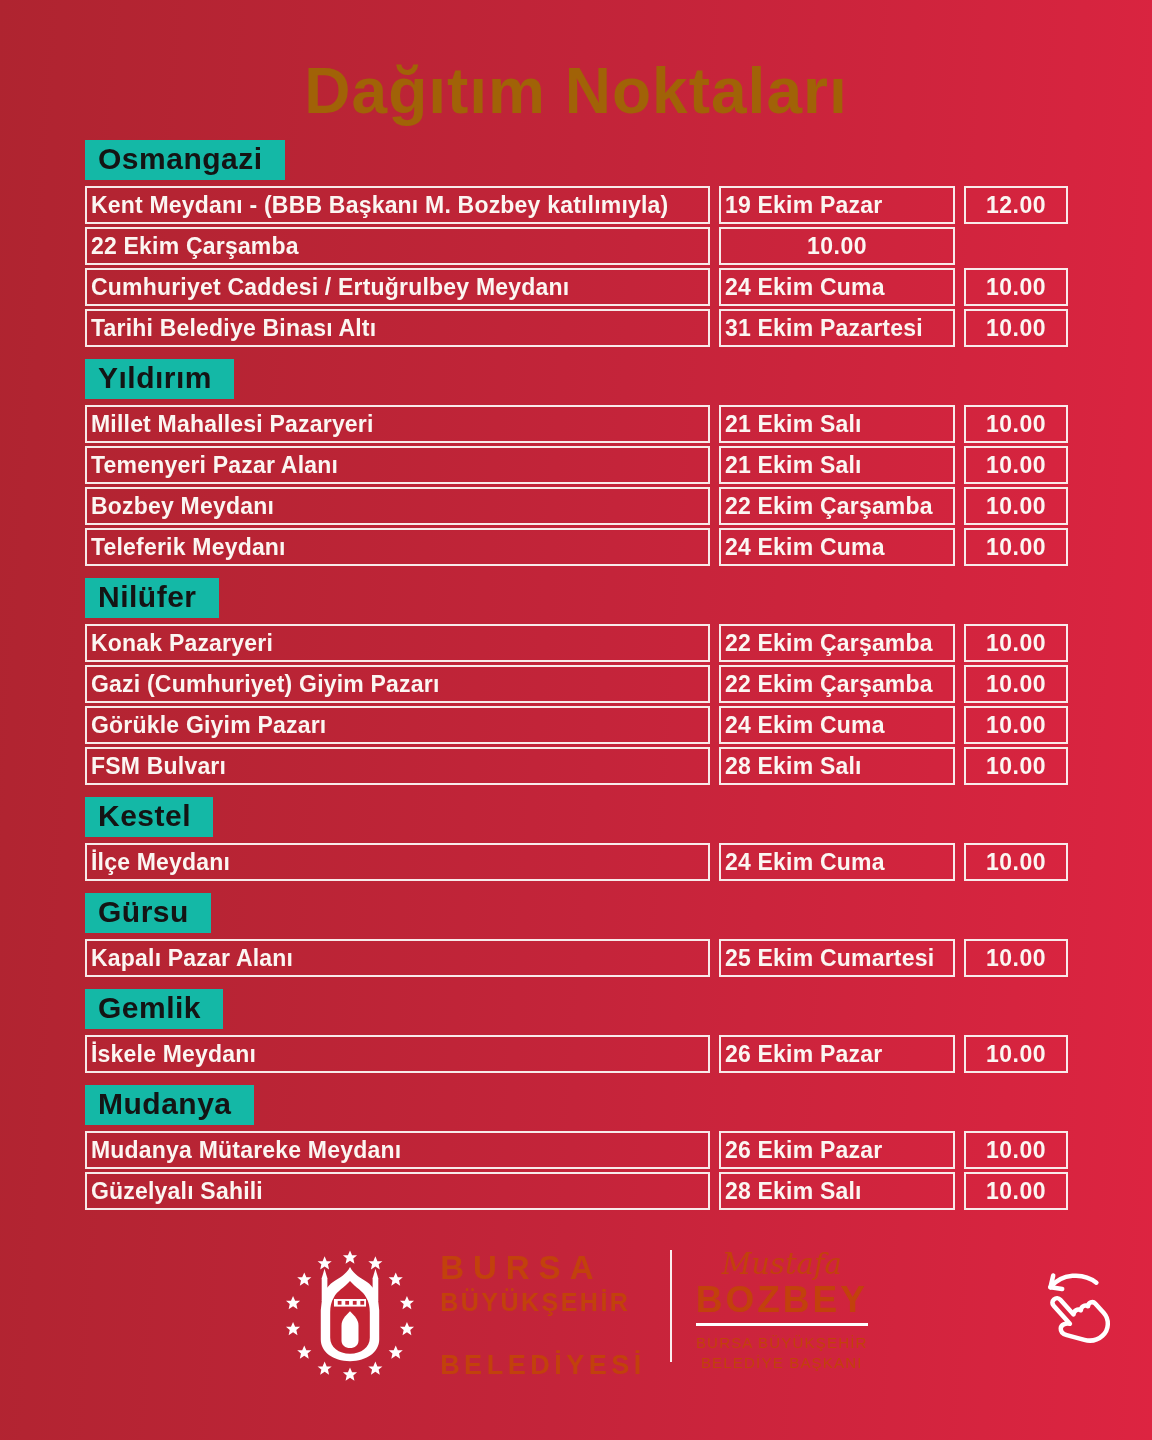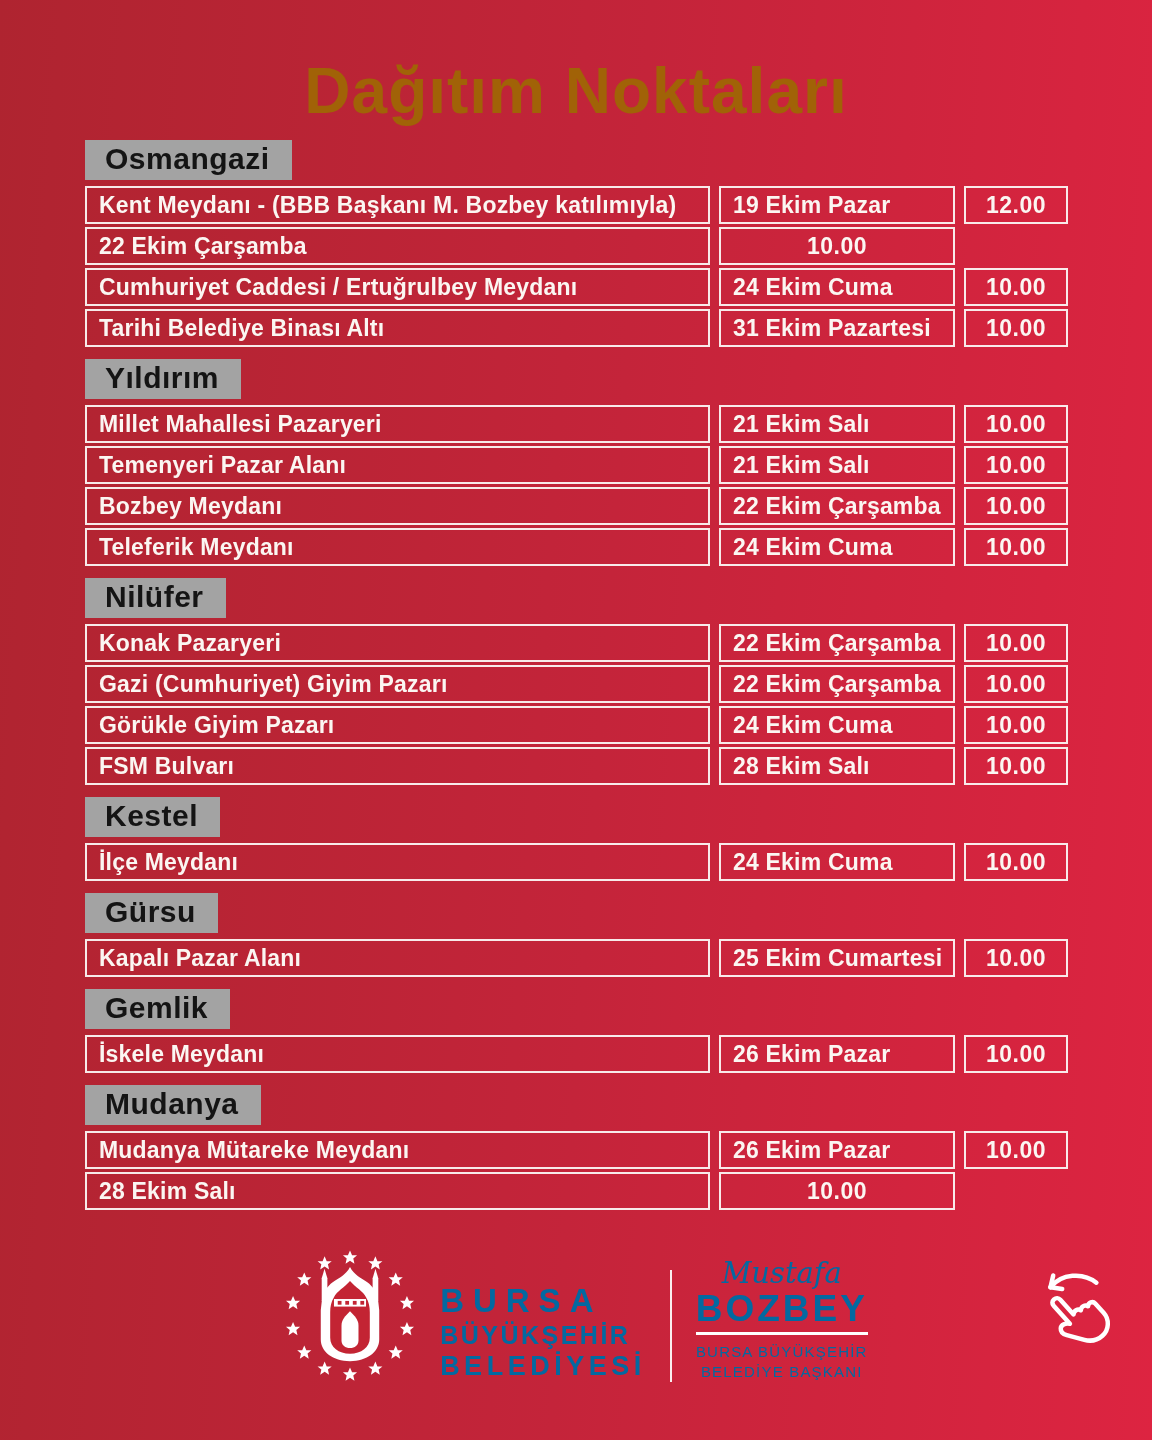--- a/index.html
+++ b/index.html
@@ -8,42 +8,42 @@
     background:linear-gradient(94deg,#AF2430 0%,#C4243A 52%,#DD2441 100%);
     font-family:"Liberation Sans",sans-serif;
     -webkit-font-smoothing:antialiased;
   }
   .page-title{
     margin:0;padding-top:54px;text-align:center;color:#a16207;
     font-size:64px;font-weight:800;letter-spacing:1px;line-height:1.16;
   }
   .content{margin-left:85px;width:983px;}
   .district-label{
-    display:inline-block;background:#a3a3a3;color:#141414;
+    display:inline-block;background:#14b8a6;color:#141414;
     font-size:30px;font-weight:800;line-height:38px;
-    padding:0 22px 2px 20px;margin:12px 0 6px 0;letter-spacing:.5px;
+    padding:0 22px 2px 13px;margin:12px 0 6px 0;letter-spacing:.5px;
   }
   .rows{display:flex;flex-direction:column;gap:3px;}
   .row{display:grid;grid-template-columns:1fr 236px 104px;column-gap:9px;}
   .cell{
     box-sizing:border-box;height:38px;border:2px solid rgba(251,246,243,.95);
     display:flex;align-items:center;color:#FBF6F2;
-    font-size:23px;font-weight:700;padding-left:12px;letter-spacing:.2px;
+    font-size:23px;font-weight:700;padding-left:4px;letter-spacing:.2px;
     white-space:nowrap;overflow:hidden;
   }
   .cell.time{justify-content:center;padding-left:0;letter-spacing:.5px;text-align:center;}
   .footer{
-    margin-top:40px;display:flex;justify-content:center;align-items:flex-end;gap:24px;
-    color:#0369a1;
+    margin-top:40px;display:flex;justify-content:center;align-items:flex-start;gap:24px;
+    color:#c2410c;
   }
   .emblem{width:132px;height:132px;flex:0 0 auto;}
   .muni-name{display:flex;flex-direction:column;justify-content:center;}
   .muni-line1{font-size:33px;font-weight:800;letter-spacing:9px;line-height:1.12;}
   .muni-line2{font-size:25px;font-weight:800;letter-spacing:2.5px;line-height:1.2;}
-  .muni-line3{font-size:27px;font-weight:800;letter-spacing:4.5px;line-height:1.2;}
+  .muni-line3{font-size:27px;font-weight:800;letter-spacing:4.5px;line-height:1.2;margin-top:32px;}
   .footer-divider{width:2px;height:112px;background:rgba(255,255,255,.92);}
   .mayor{display:flex;flex-direction:column;align-items:center;}
   .mayor-first{font-family:"DejaVu Serif",serif;font-style:italic;font-size:29px;font-weight:400;line-height:1;}
   .mayor-last{font-size:37px;font-weight:800;letter-spacing:3px;line-height:1.15;}
   .mayor-underline{width:100%;height:3px;background:#FFFFFF;margin:1px 0 7px 0;}
   .mayor-title{font-size:15px;font-weight:400;letter-spacing:1.2px;line-height:1.35;text-align:center;}
   .swipe-icon{position:absolute;right:34px;top:1262px;width:90px;height:90px;}
 </style>
 </head>
 <body>
@@ -164,20 +164,21 @@
 
   <section>
     <div class="district-label">Mudanya</div>
     <div class="rows">
       <div class="row">
         <div class="cell">Mudanya Mütareke Meydanı</div>
         <div class="cell">26 Ekim Pazar</div>
         <div class="cell time">10.00</div>
       </div>
       <div class="row">
+        <div class="cell">Güzelyalı Sahili</div>
         <div class="cell">28 Ekim Salı</div>
         <div class="cell time">10.00</div>
       </div>
     </div>
   </section>
 
 </div>
 
 <div class="footer">
 

